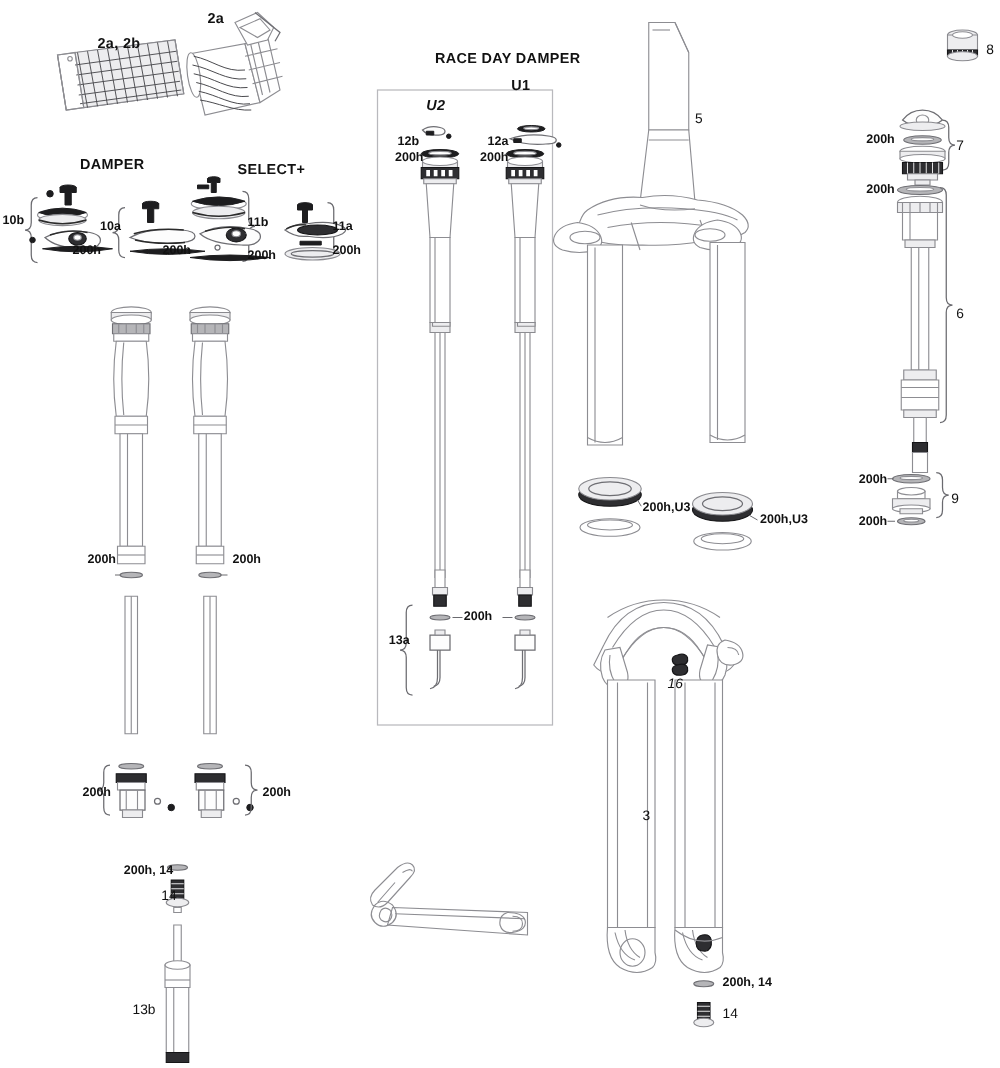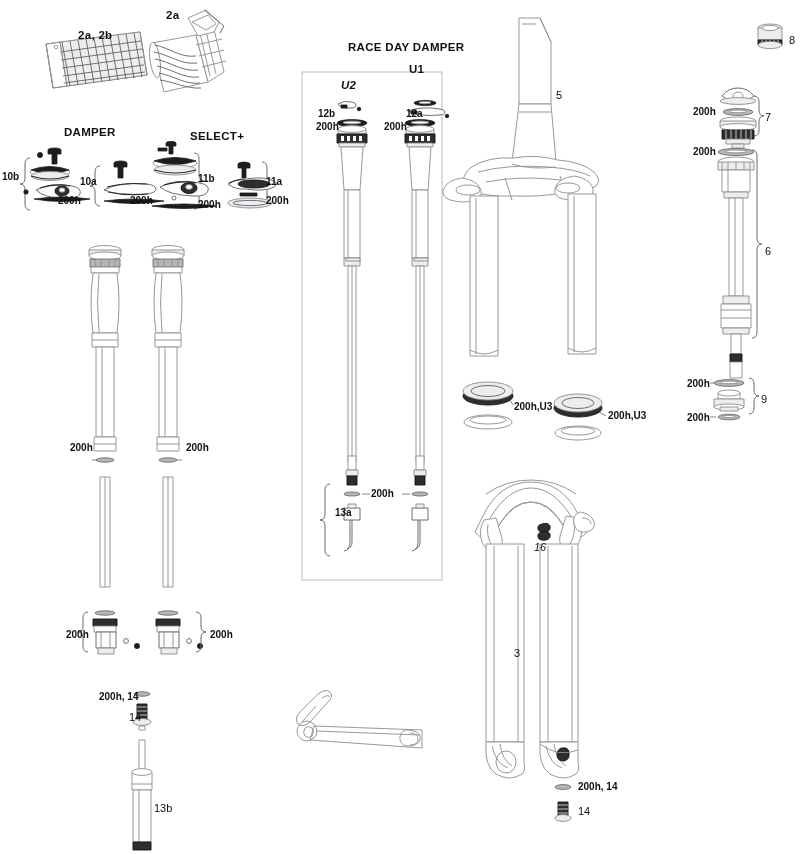--- a/index.html
+++ b/index.html
@@ -494,24 +494,24 @@
   <div class="lbl" style="left:130px;top:196px;">200h</div>
   <div class="lbl" style="left:198px;top:200px;">200h</div>
   <div class="lbl" style="left:266px;top:196px;">200h</div>
 
   <div class="lbl hdr" style="left:341px;top:80px;font-style:italic;">U2</div>
   <div class="lbl hdr" style="left:409px;top:64px;">U1</div>
   <div class="lbl hdr" style="left:348px;top:42px;">RACE DAY DAMPER</div>
 
   <div class="lbl" style="left:318px;top:109px;">12b</div>
   <div class="lbl" style="left:316px;top:122px;">200h</div>
-  <div class="lbl" style="left:406px;top:109px;text-align:right;">12a</div>
+  <div class="lbl" style="left:390px;top:109px;text-align:right;">12a</div>
   <div class="lbl" style="left:384px;top:122px;">200h</div>
 
-  <div class="lbl" style="left:311px;top:508px;margin-left:24px;">13a</div>
+  <div class="lbl" style="left:311px;top:508px;">13a</div>
   <div class="lbl" style="left:371px;top:489px;">200h</div>
 
   <div class="num" style="left:556px;top:90px;">5</div>
   <div class="lbl" style="left:514px;top:402px;">200h,U3</div>
   <div class="lbl" style="left:608px;top:411px;">200h,U3</div>
 
   <div class="num" style="left:534px;top:542px;font-style:italic;">16</div>
   <div class="num" style="left:514px;top:648px;">3</div>
 
   <div class="lbl" style="left:578px;top:782px;">200h, 14</div>
@@ -526,15 +526,15 @@
   <div class="num" style="left:761px;top:394px;">9</div>
   <div class="lbl" style="left:687px;top:413px;">200h</div>
 
   <div class="lbl" style="left:70px;top:443px;">200h</div>
   <div class="lbl" style="left:186px;top:443px;">200h</div>
   <div class="lbl" style="left:66px;top:630px;">200h</div>
   <div class="lbl" style="left:210px;top:630px;">200h</div>
 
   <div class="lbl" style="left:99px;top:692px;">200h, 14</div>
   <div class="num" style="left:129px;top:712px;">14</div>
-  <div class="num" style="left:106px;top:803px;margin-left:48px;">13b</div>
+  <div class="num" style="left:106px;top:803px;">13b</div>
 
 </div>
 
 </body></html>

